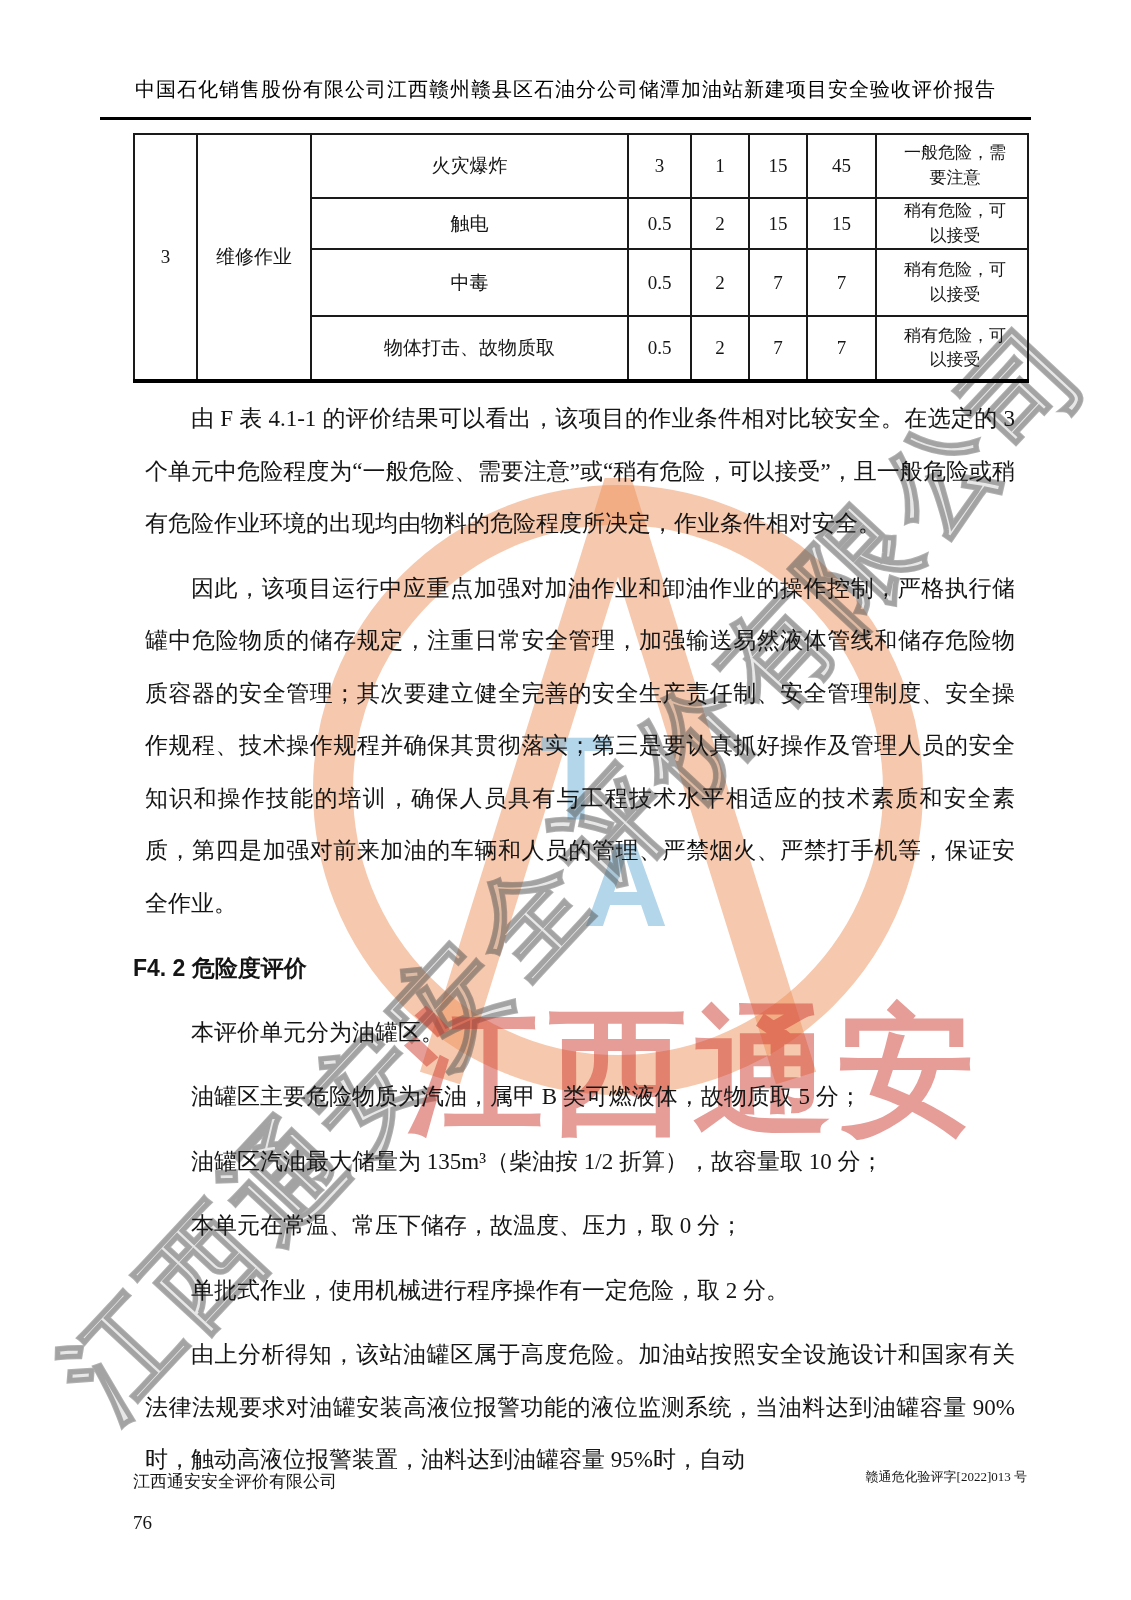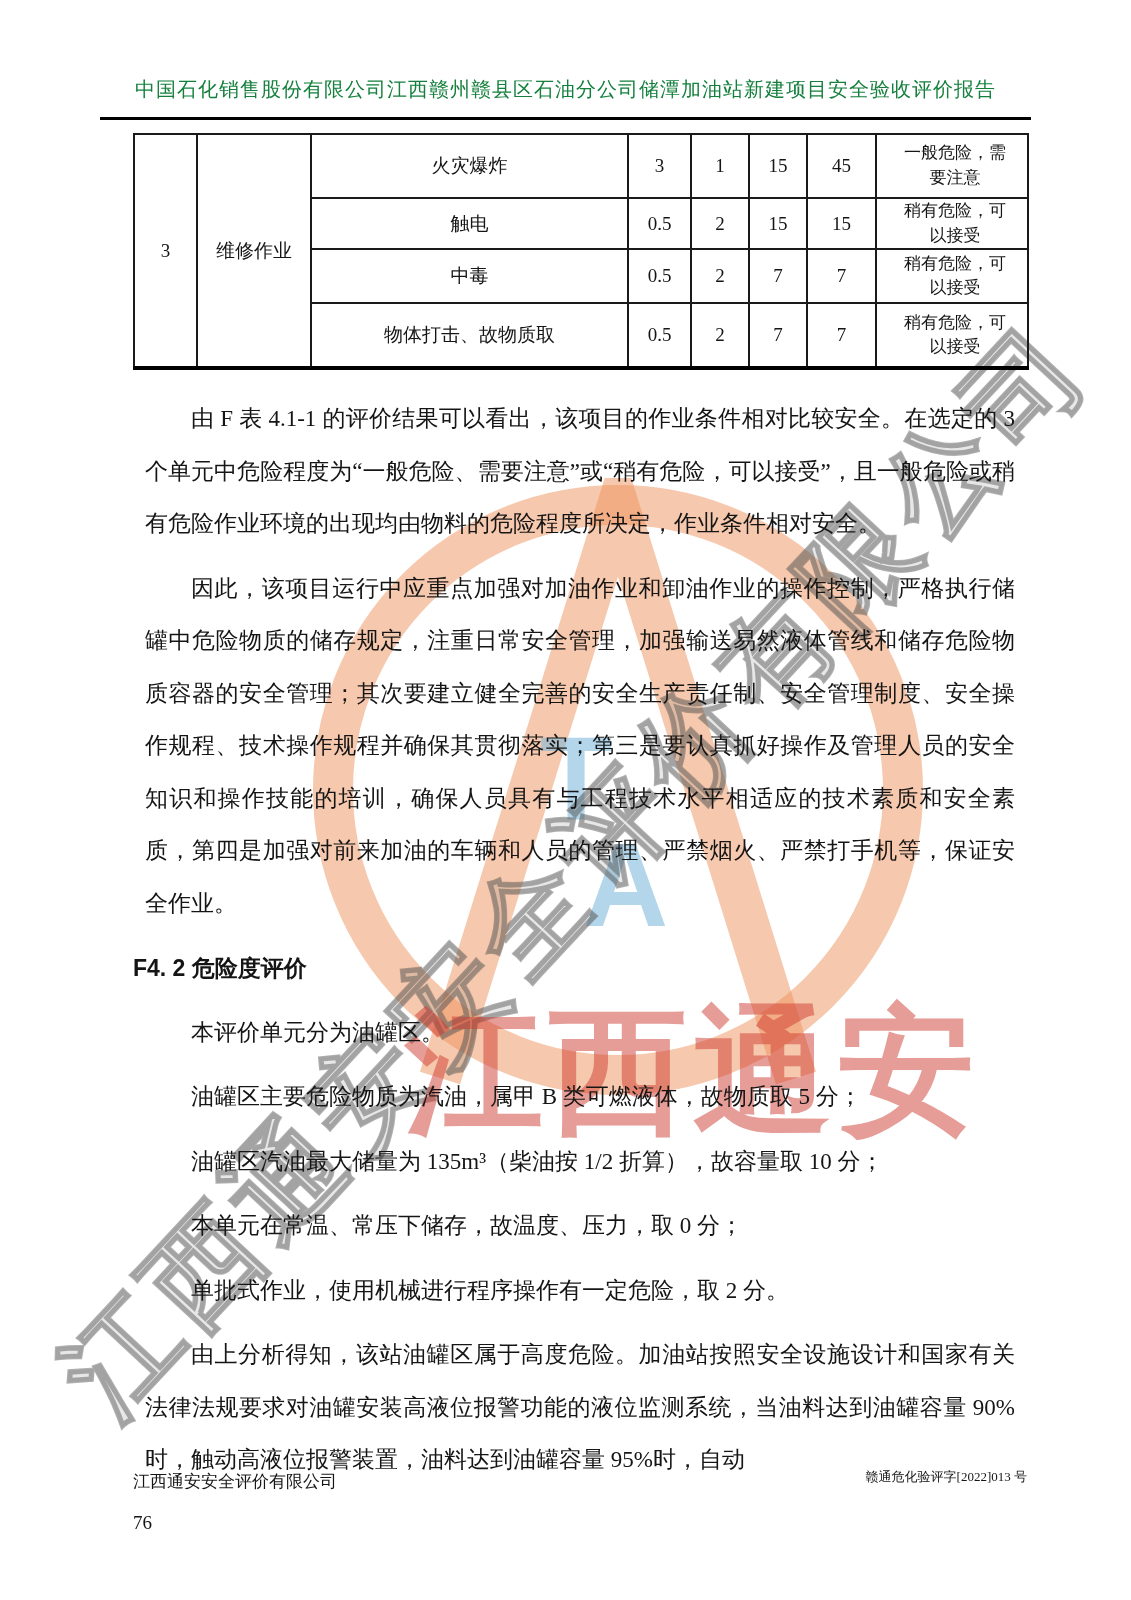--- a/index.html
+++ b/index.html
@@ -5,21 +5,21 @@
   html,body{margin:0;padding:0;}
   body{
     width:1131px;height:1600px;position:relative;background:#ffffff;
     overflow:hidden;
     font-family:"Liberation Serif","DejaVu Serif",serif;
     color:#151515;
   }
   
   .header-title{
     position:absolute;top:76px;left:0;width:100%;
-    text-align:center;font-size:20px;letter-spacing:1px;color:#15803d;
+    text-align:center;font-size:20px;letter-spacing:1px;color:#000000;
   }
   .header-rule{
     position:absolute;left:100px;top:117px;width:931px;height:3px;background:#000;
   }
   
   .wm-layer{position:absolute;inset:0;z-index:0;pointer-events:none;}
   .wm-logo{position:absolute;left:308px;top:478px;}
   .wm-blue{
     position:absolute;font-family:"Liberation Sans","DejaVu Sans",sans-serif;
     font-weight:bold;color:rgba(128,186,222,0.60);line-height:1;
@@ -112,21 +112,21 @@
   </tr>
   <tr style="height:40px">
     <td>触电</td>
     <td>0.5</td>
     <td>2</td>
     <td>15</td>
     <td>15</td>
     <td class="result">稍有危险，可
 以接受</td>
   </tr>
-  <tr style="height:54px">
+  <tr style="height:67px">
     <td>中毒</td>
     <td>0.5</td>
     <td>2</td>
     <td>7</td>
     <td>7</td>
     <td class="result">稍有危险，可
 以接受</td>
   </tr>
   <tr style="height:65px">
     <td>物体打击、故物质取</td>

